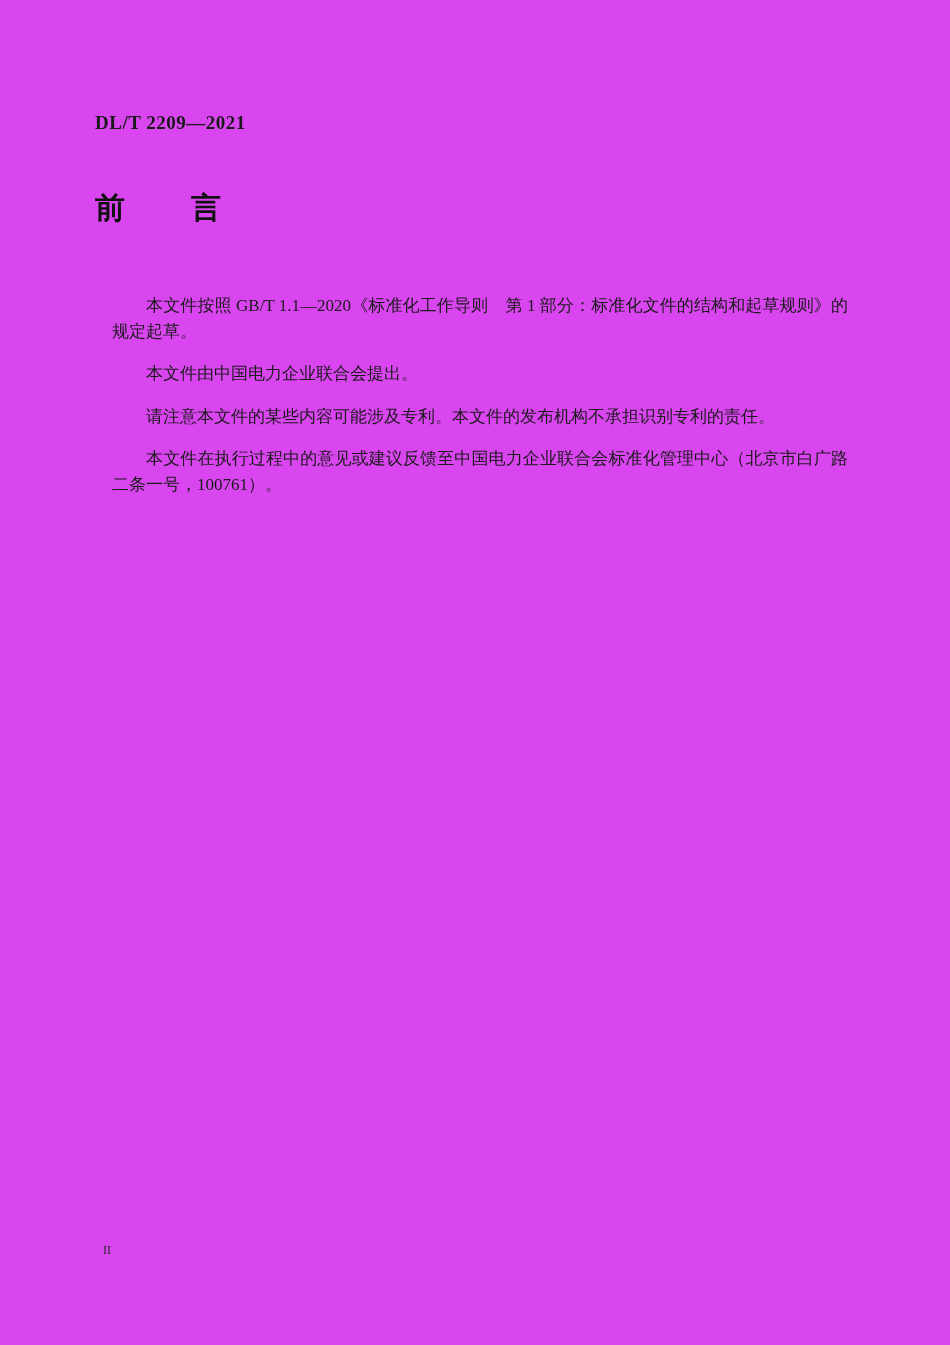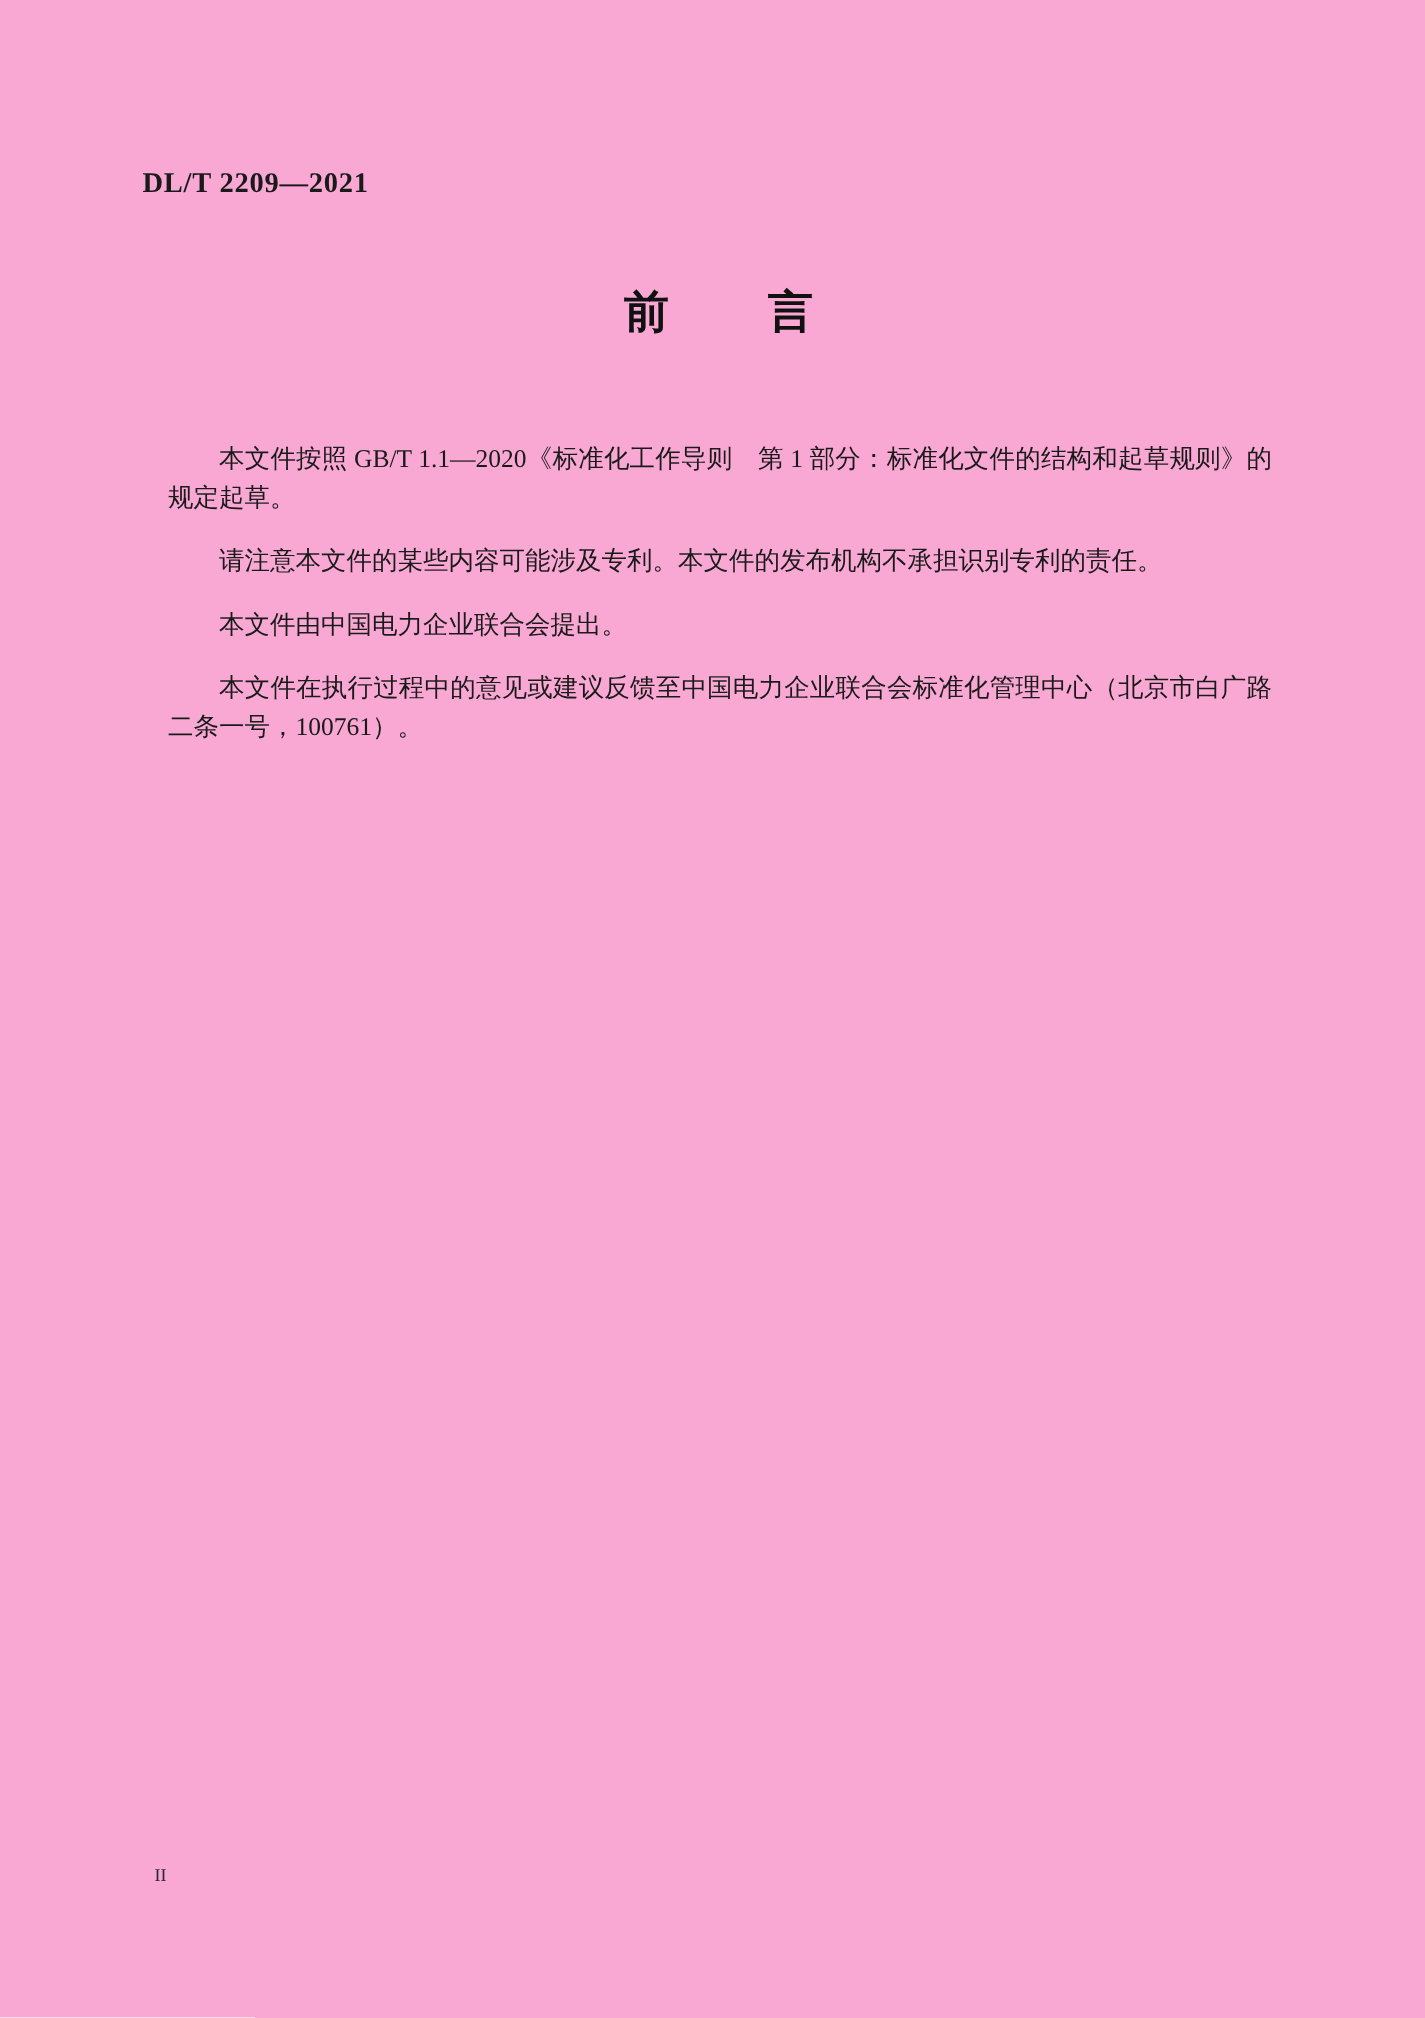--- a/index.html
+++ b/index.html
@@ -4,42 +4,42 @@
 <style>
   html, body {
     margin: 0;
     padding: 0;
     background: #ffffff;
   }
   .page {
     position: relative;
     width: 950px;
     height: 1345px;
-    background: #f9a8d4;
+    background: #d946ef;
     color: #1a1a1a;
     font-family: "Liberation Serif", "DejaVu Serif", serif;
     overflow: hidden;
     box-sizing: border-box;
   }
   .doc-header {
     position: absolute;
     top: 112px;
     left: 95px;
     font-size: 19px;
     font-weight: bold;
     letter-spacing: 0.5px;
     font-family: "Liberation Serif", "DejaVu Serif", serif;
   }
   .doc-title {
     position: absolute;
     top: 188px;
     left: 95px;
     width: 770px;
     margin: 0;
-    text-align: center;
+    text-align: left;
     font-size: 30px;
     font-weight: bold;
     font-family: "Liberation Sans", "DejaVu Sans", sans-serif;
     letter-spacing: 2px;
     color: #111111;
   }
   .doc-body {
     position: absolute;
     top: 276px;
     left: 95px;
@@ -69,20 +69,20 @@
 <div class="page">
 
   <div class="doc-header">
     <span>DL/T 2209—2021</span>
   </div>
 
   <h1 class="doc-title">前　　言</h1>
 
   <div class="doc-body">
     <p>本文件按照 GB/T 1.1—2020《标准化工作导则　第 1 部分：标准化文件的结构和起草规则》的规定起草。</p>
+    <p>本文件由中国电力企业联合会提出。</p>
     <p>请注意本文件的某些内容可能涉及专利。本文件的发布机构不承担识别专利的责任。</p>
-    <p>本文件由中国电力企业联合会提出。</p>
     <p>本文件在执行过程中的意见或建议反馈至中国电力企业联合会标准化管理中心（北京市白广路二条一号，100761）。</p>
   </div>
 
   <div class="page-number">II</div>
 
 </div>
 
 </body></html>

